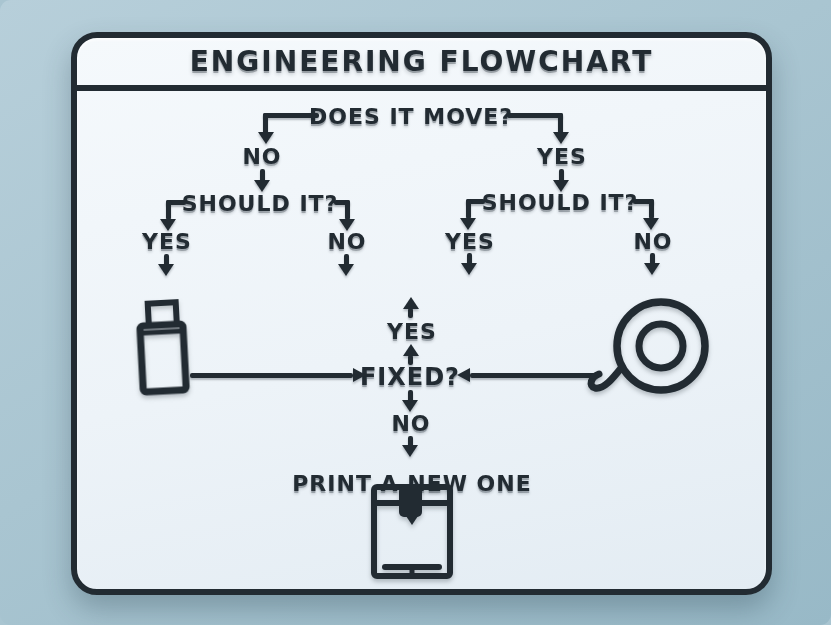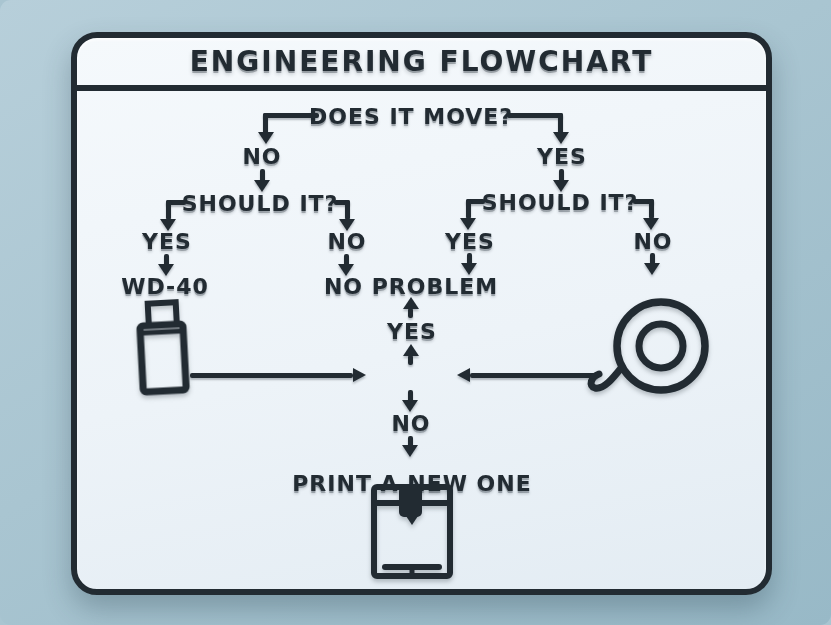--- a/index.html
+++ b/index.html
@@ -114,28 +114,27 @@
 
     <div class="line v" style="left:344px;top:254px;height:12px"></div>
     <div class="ah down" style="left:338px;top:264px"></div>
 
     <div class="line v" style="left:467px;top:253px;height:12px"></div>
     <div class="ah down" style="left:461px;top:263px"></div>
 
     <div class="line v" style="left:650px;top:253px;height:12px"></div>
     <div class="ah down" style="left:644px;top:263px"></div>
 
-    <div class="lbl" style="left:165px;top:286px">WD-40</div>
-    <div class="lbl" style="left:411px;top:286px">NO PROBLEM</div>
 
     <div class="ah up" style="left:403px;top:297px"></div>
     <div class="line v" style="left:408px;top:308px;height:10px"></div>
     <div class="lbl" style="left:412px;top:331px">YES</div>
     <div class="ah up" style="left:403px;top:344px"></div>
     <div class="line v" style="left:408px;top:355px;height:10px"></div>
+    <div class="lbl big" style="left:410px;top:377px">FIXED?</div>
 
     <div class="line h" style="left:190px;top:373px;width:163px"></div>
     <div class="ah right" style="left:353px;top:368px"></div>
 
     <div class="ah left" style="left:457px;top:368px"></div>
     <div class="line h" style="left:470px;top:373px;width:128px"></div>
 
     <div class="line v" style="left:408px;top:390px;height:12px"></div>
     <div class="ah down" style="left:402px;top:400px"></div>
     <div class="lbl" style="left:411px;top:423px">NO</div>

